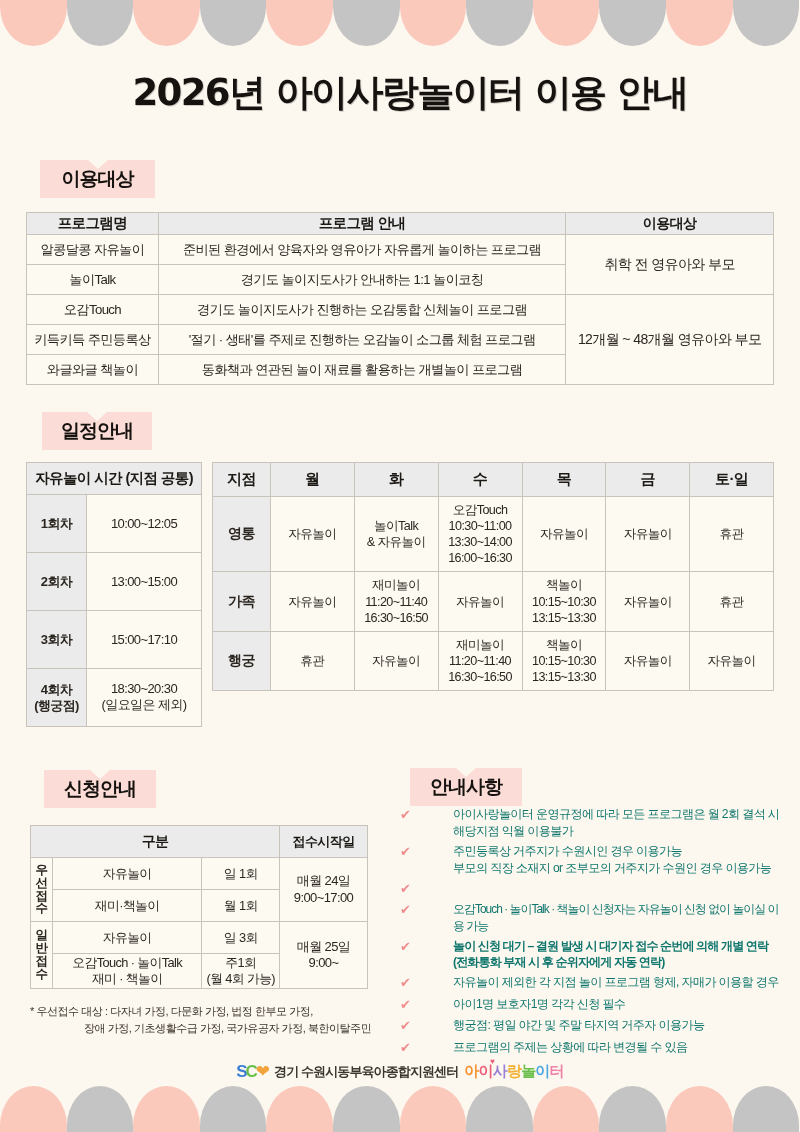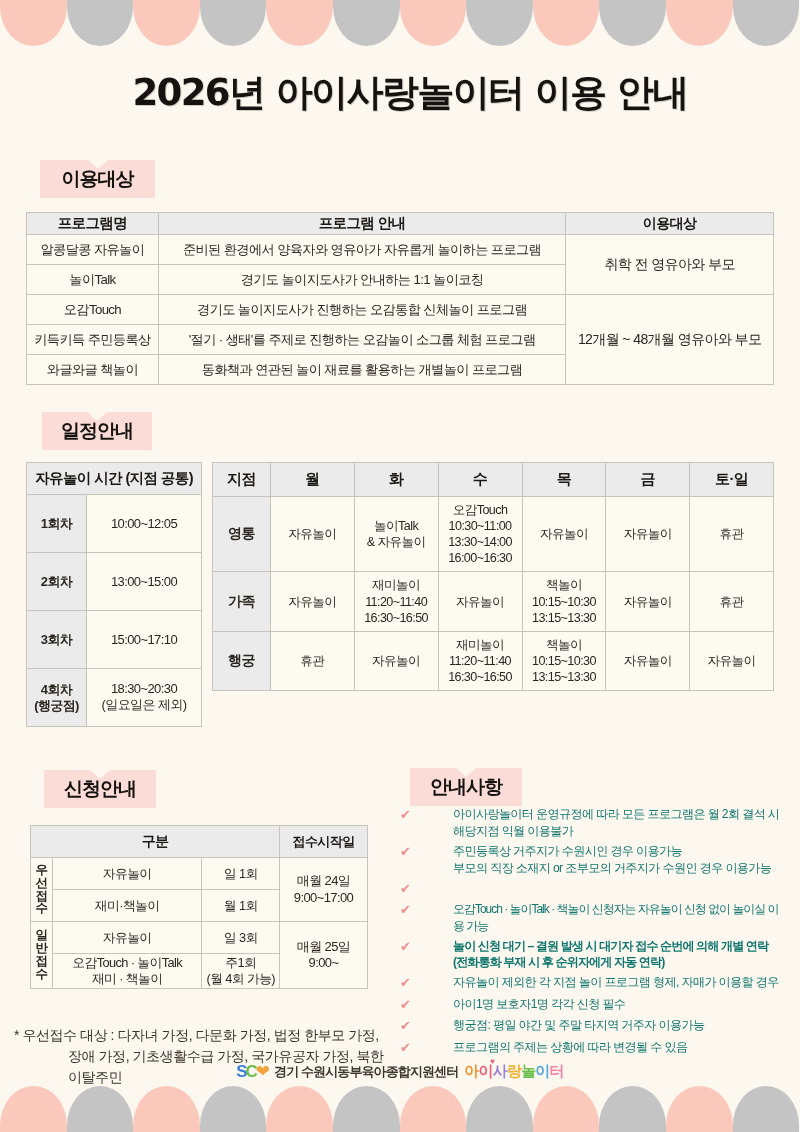--- a/index.html
+++ b/index.html
@@ -137,26 +137,25 @@
     padding: 2px 0;
     line-height: 1.02;
   }
   #tbl-apply td.vert span { display: block; }
   #tbl-apply .w-name  { width: 150px; }
   #tbl-apply .w-cnt   { width: 78px; }
   #tbl-apply .w-start { width: 88px; font-size: 13px; }
 
   .footnote {
     position: absolute;
-    top: 1003px; left: 14px; width: 370px;
-    font-size: 14px;
+    top: 1003px; left: 30px; width: 370px;
+    font-size: 11px;
     line-height: 1.5;
     letter-spacing: -0.45px;
     color: #3a332b;
-    margin-top: 22px;
   }
   .footnote .ind { padding-left: 54px; display: block; }
 
   
   .notices {
     position: absolute;
     top: 806px; left: 400px; width: 388px;
   }
   .notice {
     display: flex;

